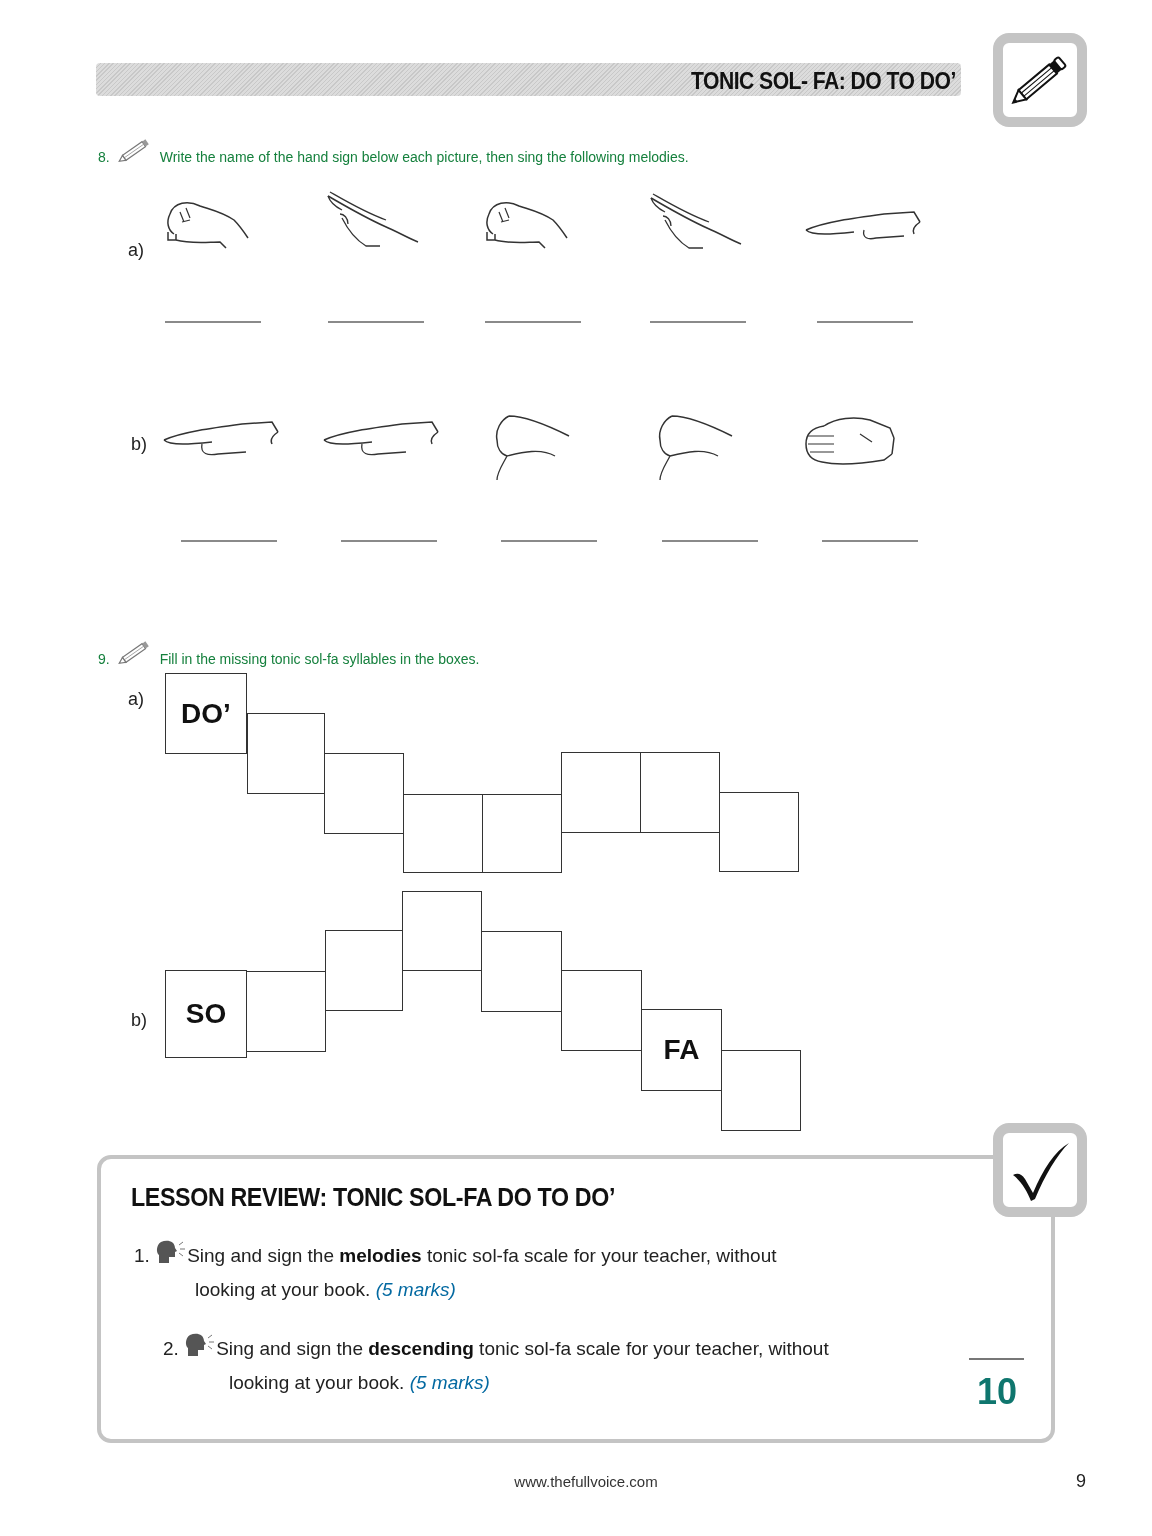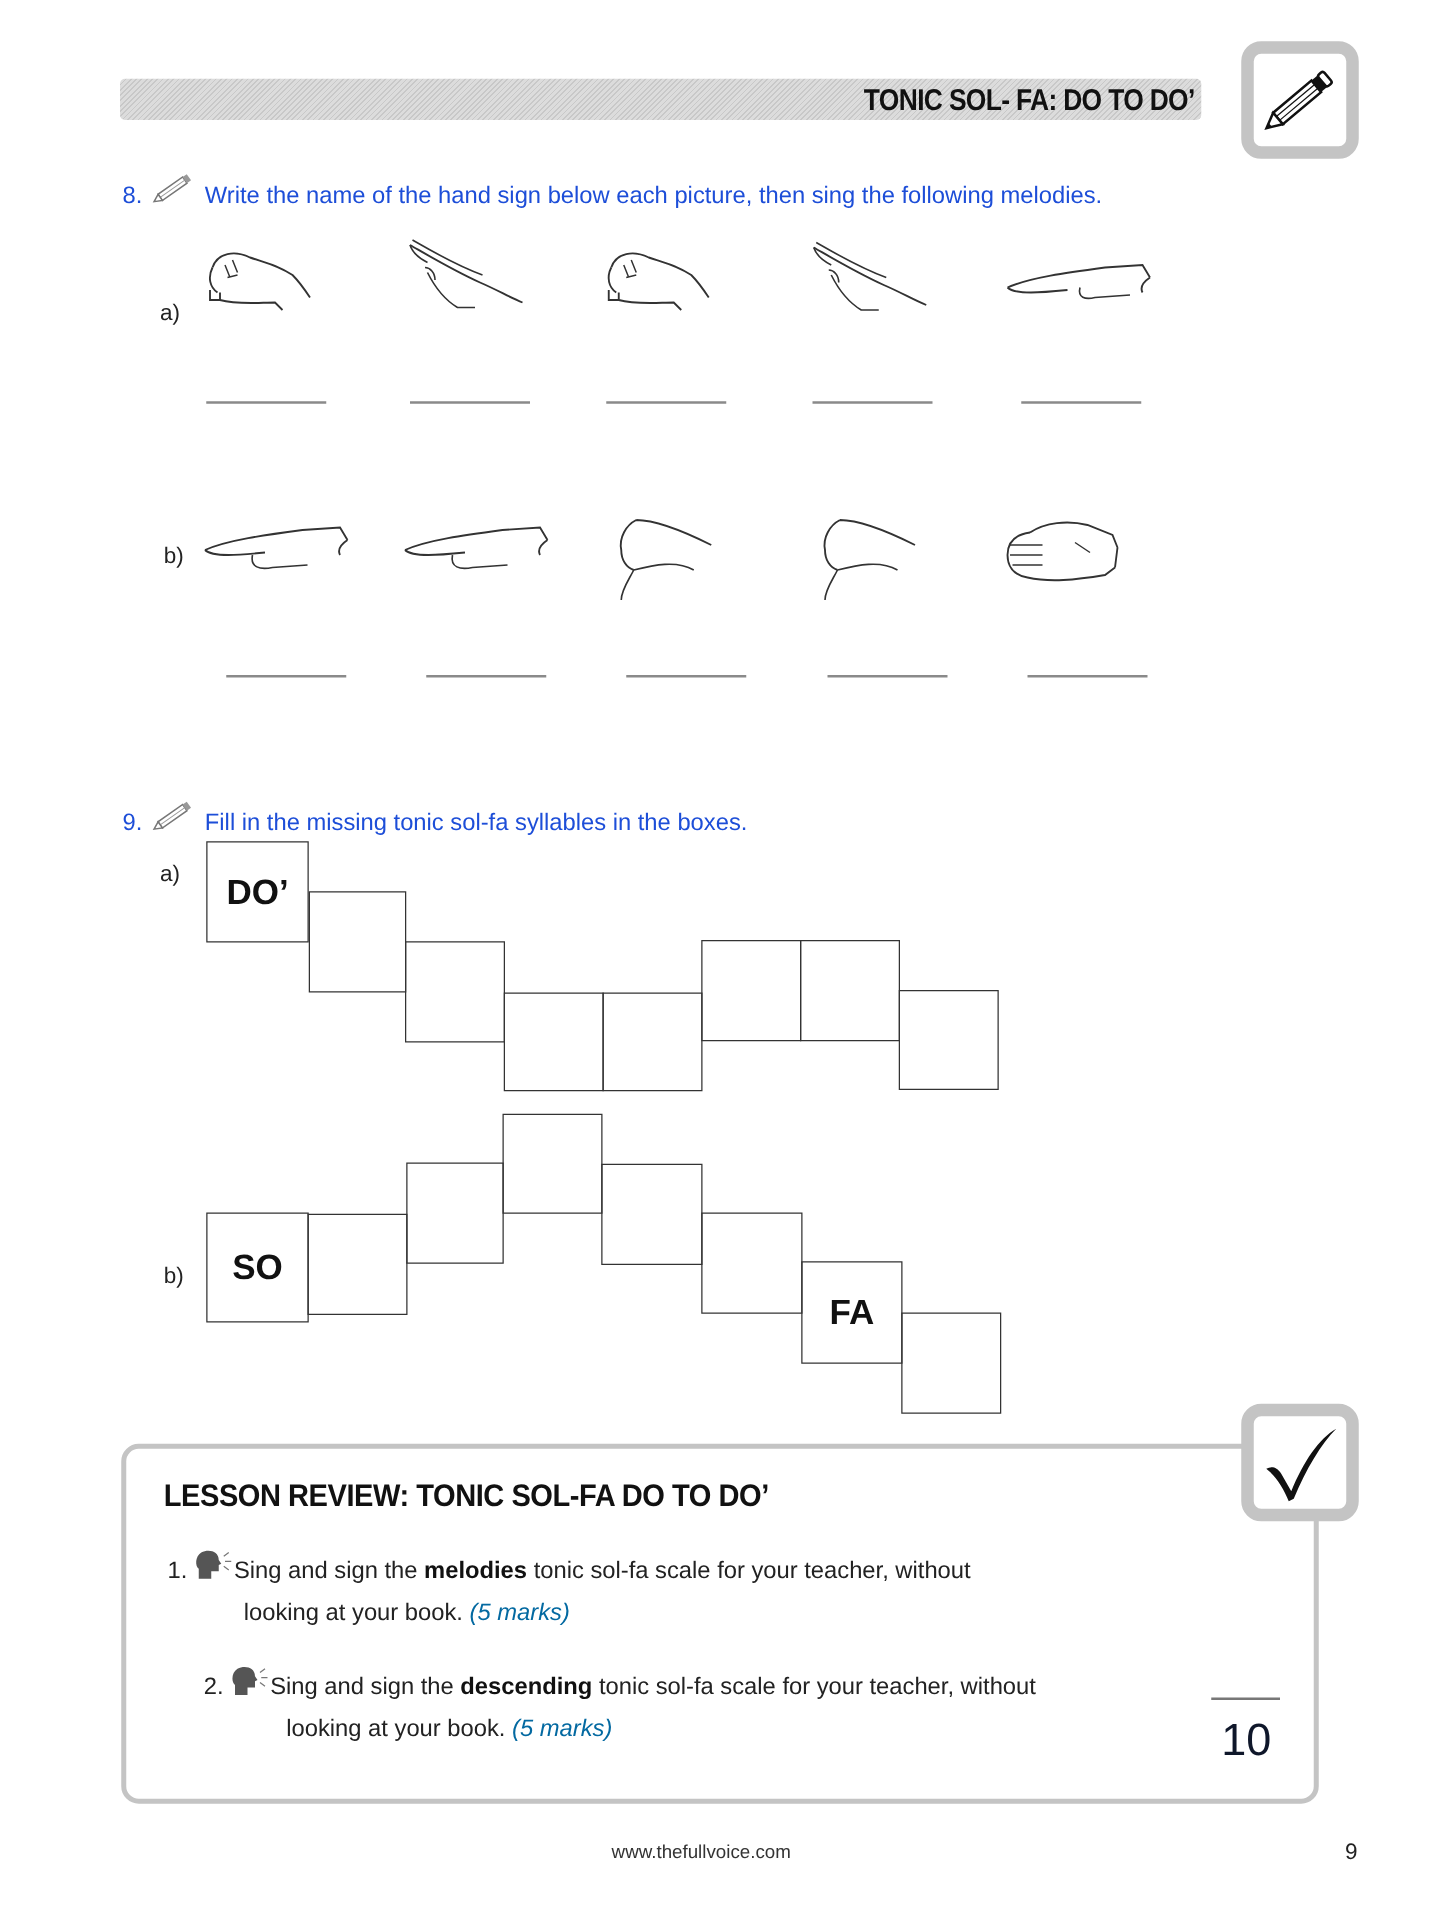--- a/index.html
+++ b/index.html
@@ -11,21 +11,21 @@
   .banner { left:96px; top:63px; width:865px; height:33px; border-radius:4px;
             background: repeating-linear-gradient(135deg, #c8c8c8 0 1px, #dcdcdc 1px 3px); }
   .banner-title { right:196px; top:64px; height:33px; line-height:33px;
                   font-weight:bold; font-size:24px; color:#111; letter-spacing:-0.6px;
                   transform:scaleX(0.88); transform-origin:right center; }
   .icon-frame { width:74px; height:74px; border:10px solid #c4c4c4; border-radius:16px; background:#fff; }
   .pencil-frame { left:993px; top:33px; }
   .check-frame { left:993px; top:1123px; }
 
   
-  .q { font-size:19px; color:#1d4ed8; }
+  .q { font-size:14px; color:#15803d; }
   .q .num { margin-right:6px; }
   .pencil-inline { display:inline-block; vertical-align:-2px; margin-right:8px; }
 
   .row-label { font-size:18px; color:#222; }
   .blank-line { height:2px; background:#8a8a8a; width:96px; }
 
   .hand { width:120px; height:80px; }
 
   
   .box { border:1.6px solid #333; box-sizing:border-box; background:transparent;
@@ -34,23 +34,23 @@
 
   
   .review { left:97px; top:1155px; width:958px; height:288px; box-sizing:border-box;
             border:4px solid #c4c4c4; border-radius:14px; }
   .review-title { left:131px; top:1183px; font-weight:bold; font-size:25px; color:#111;
                   letter-spacing:-0.4px; transform:scaleX(0.93); transform-origin:left center; white-space:nowrap; }
   .rv-item { font-size:19px; color:#222; line-height:31px; }
   .rv-item b { color:#111; }
   .rv-item .marks { color:#0369a1; font-style:italic; }
   .score-line { left:969px; top:1358px; width:55px; height:2px; background:#777; }
-  .score { left:966px; top:1371px; width:62px; text-align:center; font-weight:normal; font-size:36px; color:#0f172a; }
-
-  .footer-url { left:0; width:1122px; top:1473px; text-align:center; font-size:15px; color:#333; }
+  .score { left:966px; top:1371px; width:62px; text-align:center; font-weight:bold; font-size:36px; color:#0f766e; }
+
+  .footer-url { left:0; width:1122px; top:1473px; text-align:center; font-size:15px; color:#333;padding-left:25px; }
   .page-num { left:1076px; top:1471px; font-size:18px; color:#222; }
 </style>
 </head>
 <body>
 
 <div class="abs banner"></div>
 <div class="abs banner-title">TONIC SOL- FA: DO TO DO’</div>
 <div class="abs icon-frame pencil-frame">
   <svg width="74" height="74" viewBox="0 0 74 74">
     <g transform="rotate(-40 37 37)">

